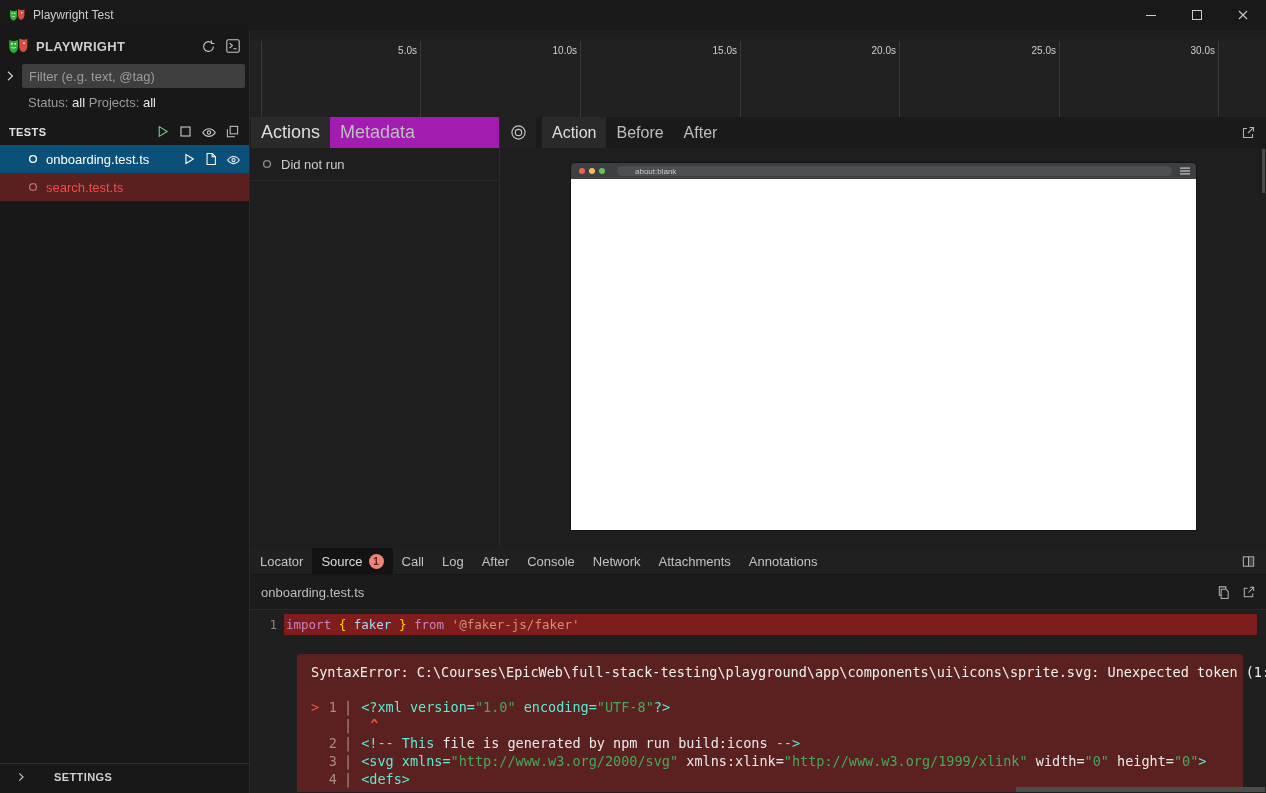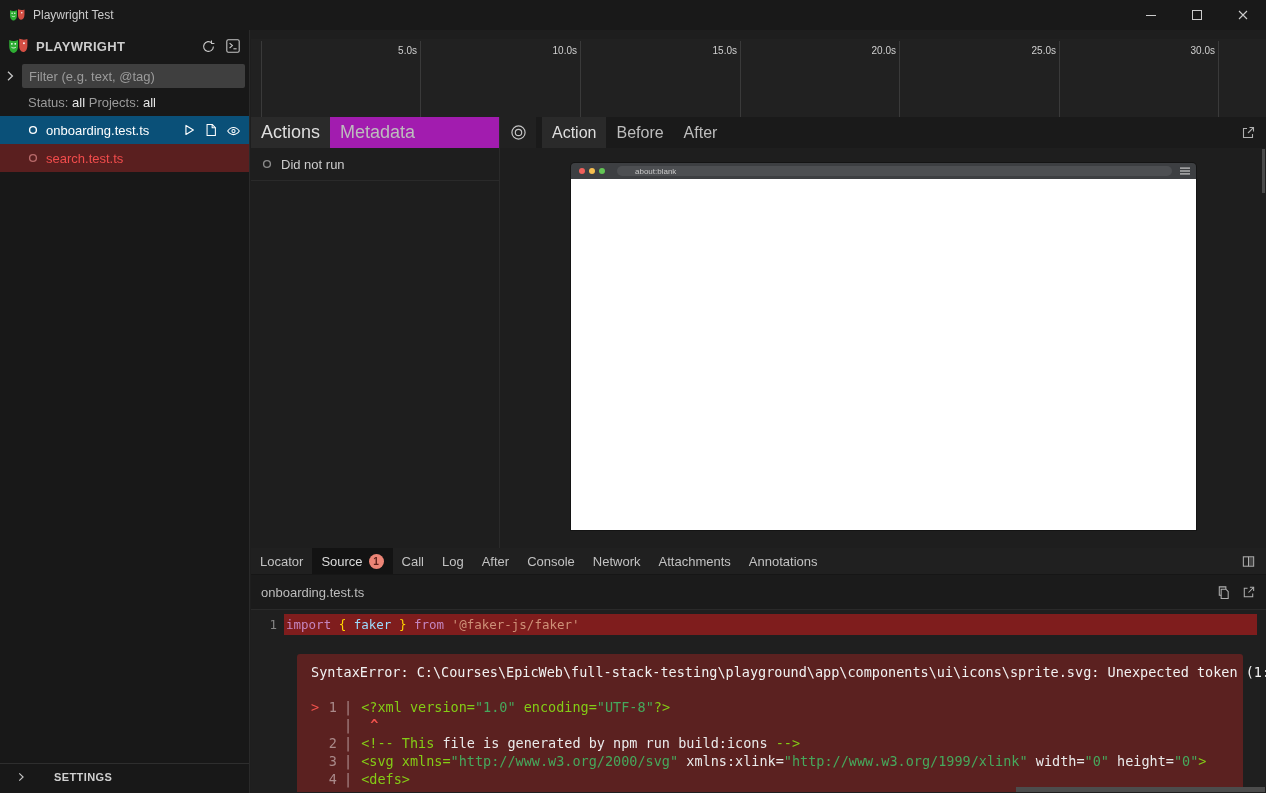--- a/index.html
+++ b/index.html
@@ -79,21 +79,21 @@
          font-weight:bold;display:flex;align-items:center;justify-content:center;}
   .bp-split{margin-left:auto;display:flex;align-items:center;padding-right:10px;}
   .bp-toolbar{height:35px;background:#1b1b1b;border-bottom:1px solid #2a2a2a;display:flex;
               align-items:center;padding:0 10px;font-size:13px;color:#bdbdbd;}
   .bp-toolbar .tb-actions{margin-left:auto;display:flex;gap:10px;align-items:center;}
   .source-view{position:relative;height:182px;overflow:hidden;font-family:"DejaVu Sans Mono",monospace;}
   .code-line{display:flex;font-size:12.5px;line-height:21px;margin-top:4px;}
   .code-line .ln{width:33px;text-align:right;padding-right:7px;color:#858585;flex:none;}
   .code-line .code-text{flex:1;background:#7f1d1d;margin-right:9px;padding-left:2px;white-space:pre;}
   .tok-purple{color:#c586c0;} .tok-gold{color:#ffd700;} .tok-blue{color:#9cdcfe;}
-  .tok-orange{color:#ce9178;} .tok-y{color:#84cc16;} .tok-g{color:#46a85c;}
+  .tok-orange{color:#ce9178;} .tok-y{color:#5eead4;} .tok-g{color:#46a85c;}
   .tok-w{color:#eaeaea;} .tok-red{color:#f0524c;font-weight:bold;}
   .squiggle{display:block;margin-left:35px;height:9px;font-size:12.5px;line-height:9px;
             color:transparent;text-decoration:underline wavy #cf4a41 1px;text-decoration-skip-ink:none;
             user-select:none;white-space:pre;overflow:hidden;}
   .error-box{margin:10px 23px 0 46px;background:#5b2120;border-radius:3px;padding:10px 14px 12px 14px;
              font-size:13.5px;height:300px;}
   .err-msg{color:#f2f2f2;white-space:pre;}
   .code-frame{margin-top:18px;line-height:18px;}
   .frame-line{display:flex;white-space:pre;}
   .fl-marker{width:13px;color:#f0524c;flex:none;}
@@ -179,20 +179,47 @@
       <input class="filter-input" placeholder="Filter (e.g. text, @tag)" style="">
     </div>
 
     <div class="status-line">
       <span class="dim">Status:</span>
       <span class="lit">all</span>
       <span class="dim">Projects:</span>
       <span class="lit">all</span>
     </div>
 
+    <div class="tests-header">
+      <span class="tests-title">TESTS</span>
+      <span class="tests-actions">
+        <span>
+          <svg width="15" height="15" viewBox="0 0 16 16" fill="none" stroke="#73c991" stroke-width="1.2">
+            <path d="M4.5 2.8v10.4L13 8z" stroke-linejoin="round"></path>
+          </svg>
+        </span>
+        <span>
+          <svg width="15" height="15" viewBox="0 0 16 16" fill="none" stroke="#c5c5c5" stroke-width="1.2">
+            <rect x="3.2" y="3.2" width="9.6" height="9.6"></rect>
+          </svg>
+        </span>
+        <span>
+          <svg width="16" height="16" viewBox="0 0 16 16" fill="none" stroke="#c5c5c5" stroke-width="1.1">
+            <path d="M1.8 8.6s2.5-3.8 6.2-3.8 6.2 3.8 6.2 3.8-2.5 3.8-6.2 3.8S1.8 8.6 1.8 8.6z"></path>
+            <circle cx="8" cy="8.6" r="1.7"></circle>
+          </svg>
+        </span>
+        <span>
+          <svg width="15" height="15" viewBox="0 0 16 16" fill="none" stroke="#c5c5c5" stroke-width="1.1">
+            <rect x="5.5" y="2.5" width="8" height="8"></rect>
+            <path d="M2.5 5.5v8h8"></path>
+          </svg>
+        </span>
+      </span>
+    </div>
 
     <div class="test-row selected">
       <span>
         <svg width="10" height="10" viewBox="0 0 10 10">
             <circle cx="5" cy="5" r="3.4" fill="none" stroke="#ffffff" stroke-width="1.4"></circle>
           </svg>
       </span>
       <span>onboarding.test.ts</span>
       <span class="row-actions">
         <span>

